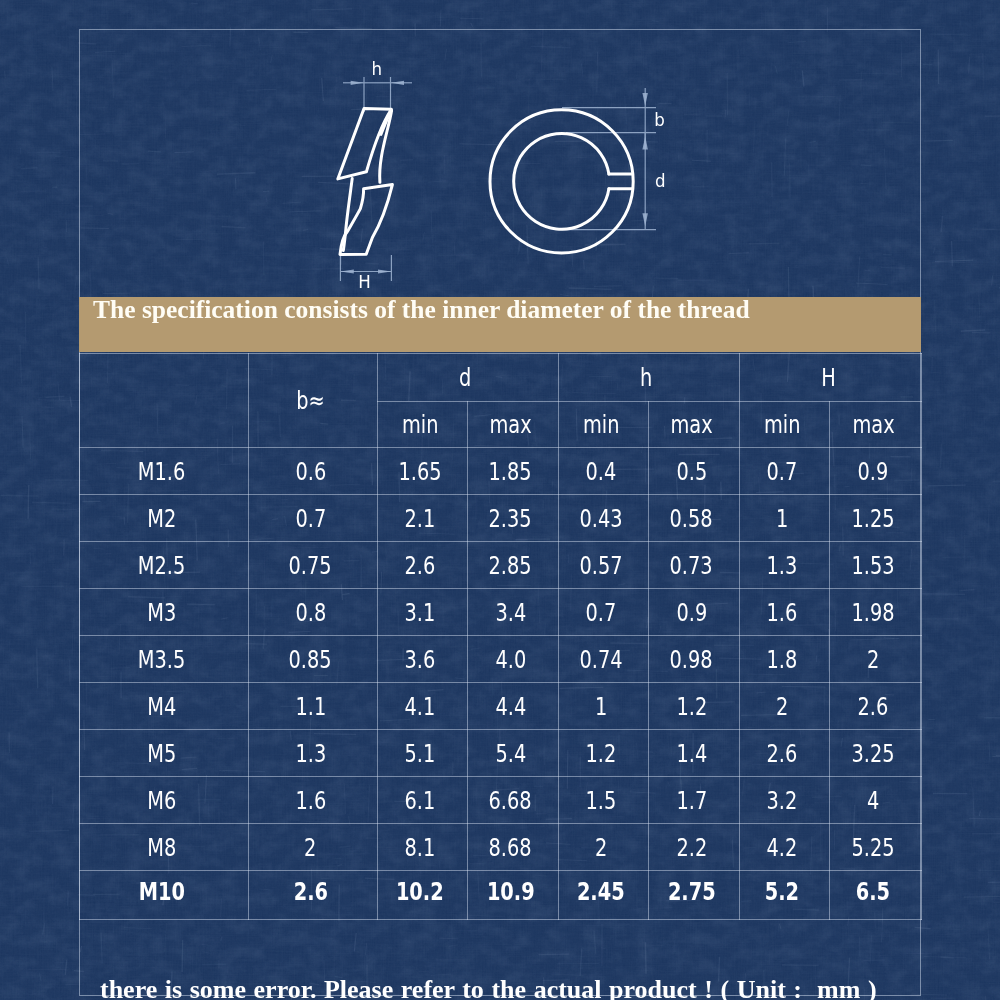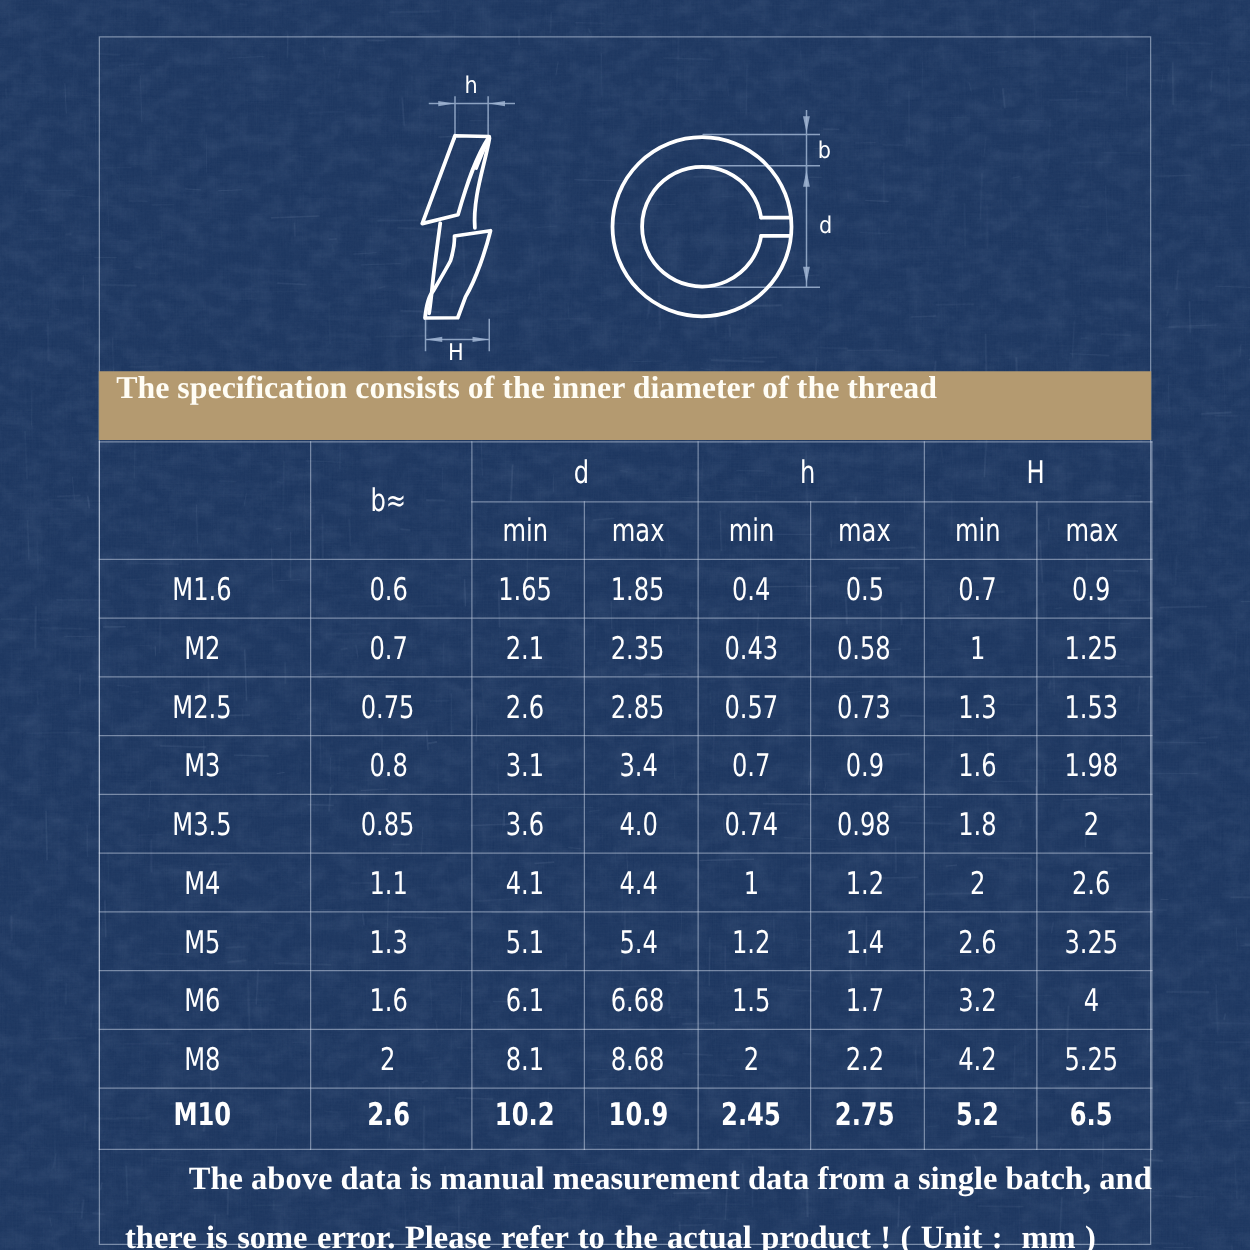--- a/index.html
+++ b/index.html
@@ -1145,16 +1145,15 @@
           <td><span>10.9</span></td>
           <td><span>2.45</span></td>
           <td><span>2.75</span></td>
           <td><span>5.2</span></td>
           <td><span>6.5</span></td>
         </tr>
       </tbody>
   </table>
 
   <div class="footer">
-    <div class="fline l1">The above data is manual measurement data from a single batch, and</div>
     <div class="fline l2">there is some error. Please refer to the actual product ! ( Unit :  mm )</div>
   </div>
 </div>
 
 </body></html>

